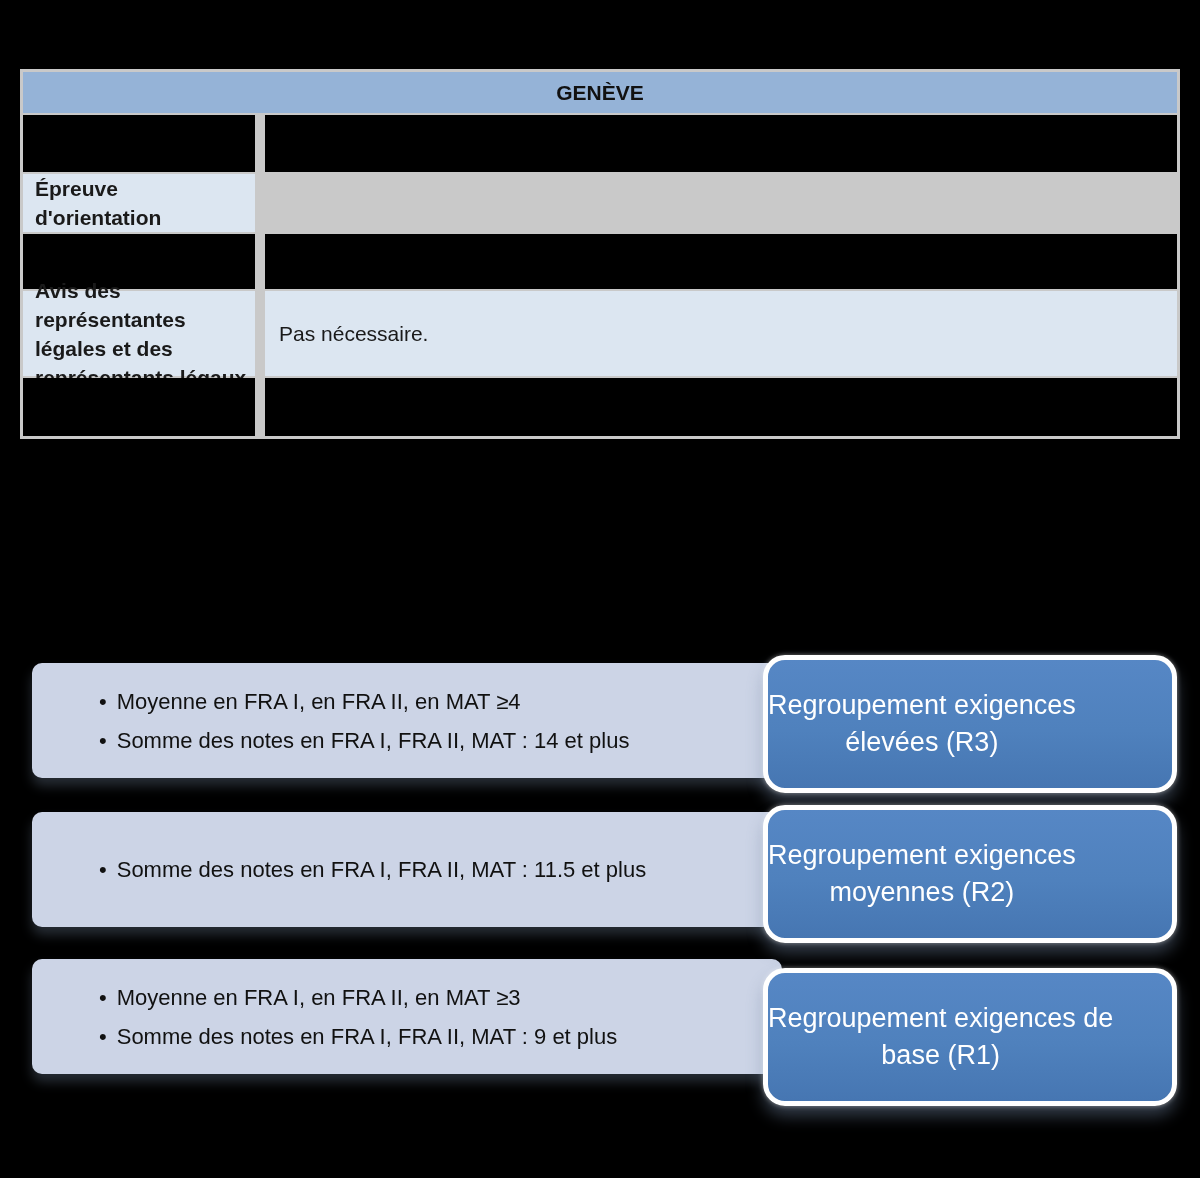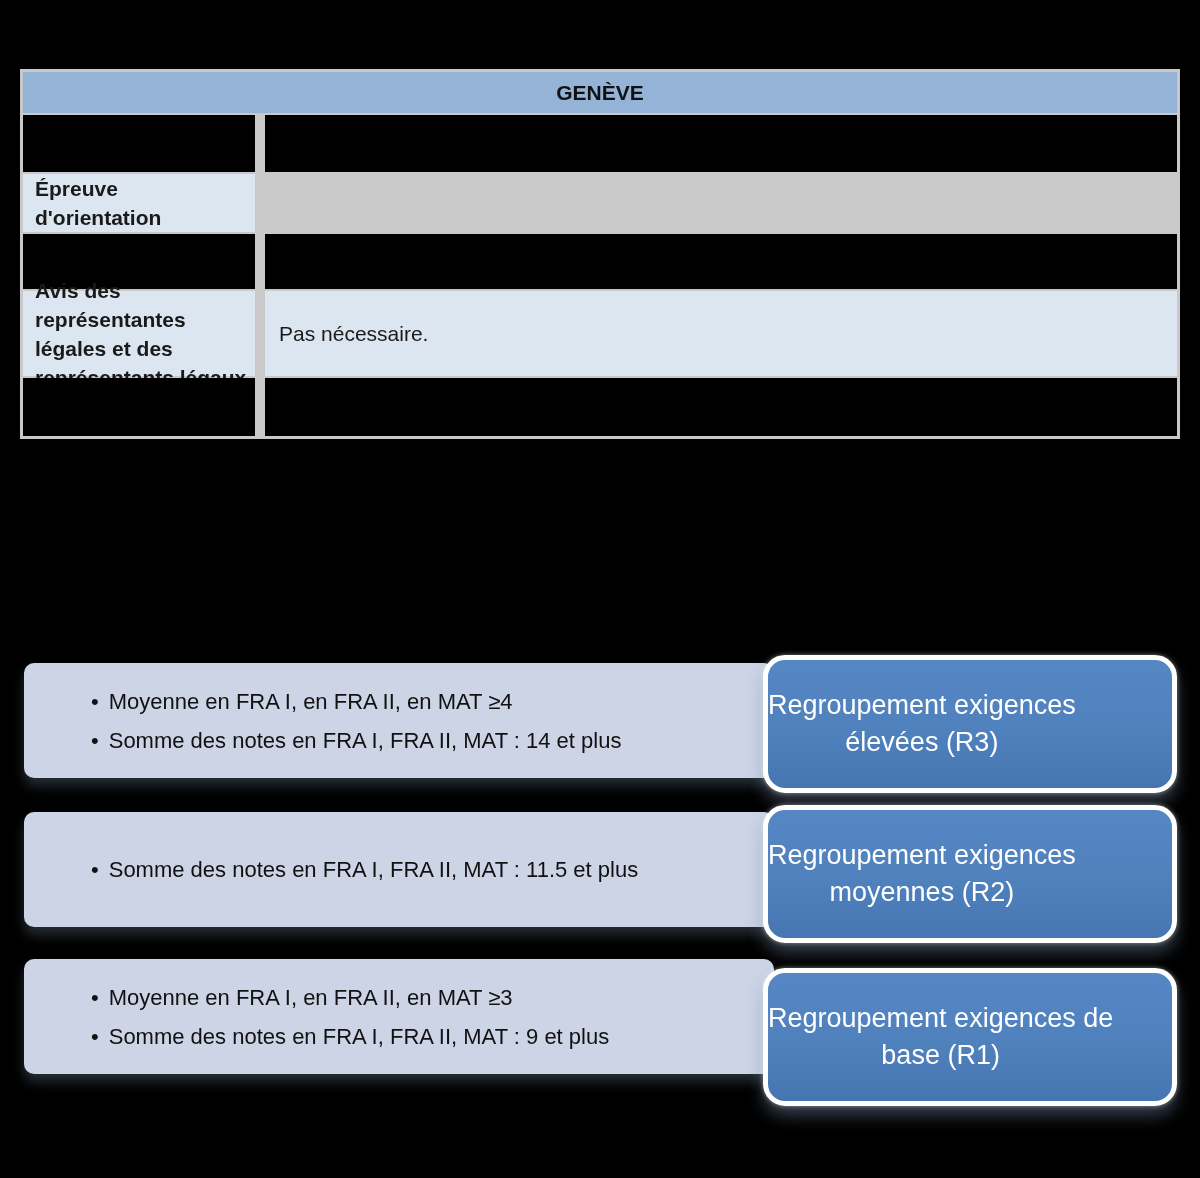--- a/index.html
+++ b/index.html
@@ -37,21 +37,21 @@
   }
   .tcell-value{
     flex:1;display:flex;align-items:center;padding-left:14px;
     font-size:21px;
   }
   .trow.redacted .tcell-label,.trow.redacted .tcell-value{background:#000;}
   .trow.light .tcell-label,.trow.light .tcell-value{background:var(--row-light);}
 
   
   .bullet-box{
-    position:absolute;left:24px;width:750px;height:115px;
+    position:absolute;left:32px;width:750px;height:115px;
     background:var(--bullet-box);border-radius:10px;
     box-shadow:0 8px 12px rgba(110,125,150,0.35);
     display:flex;flex-direction:column;justify-content:center;
     z-index:1;
   }
   .bullet-box ul{list-style:none;padding-left:67px;}
   .bullet-box li{
     font-size:22px;line-height:39px;color:#111;white-space:nowrap;
   }
   .bullet-box li::before{content:"\2022";margin-right:10px;}

